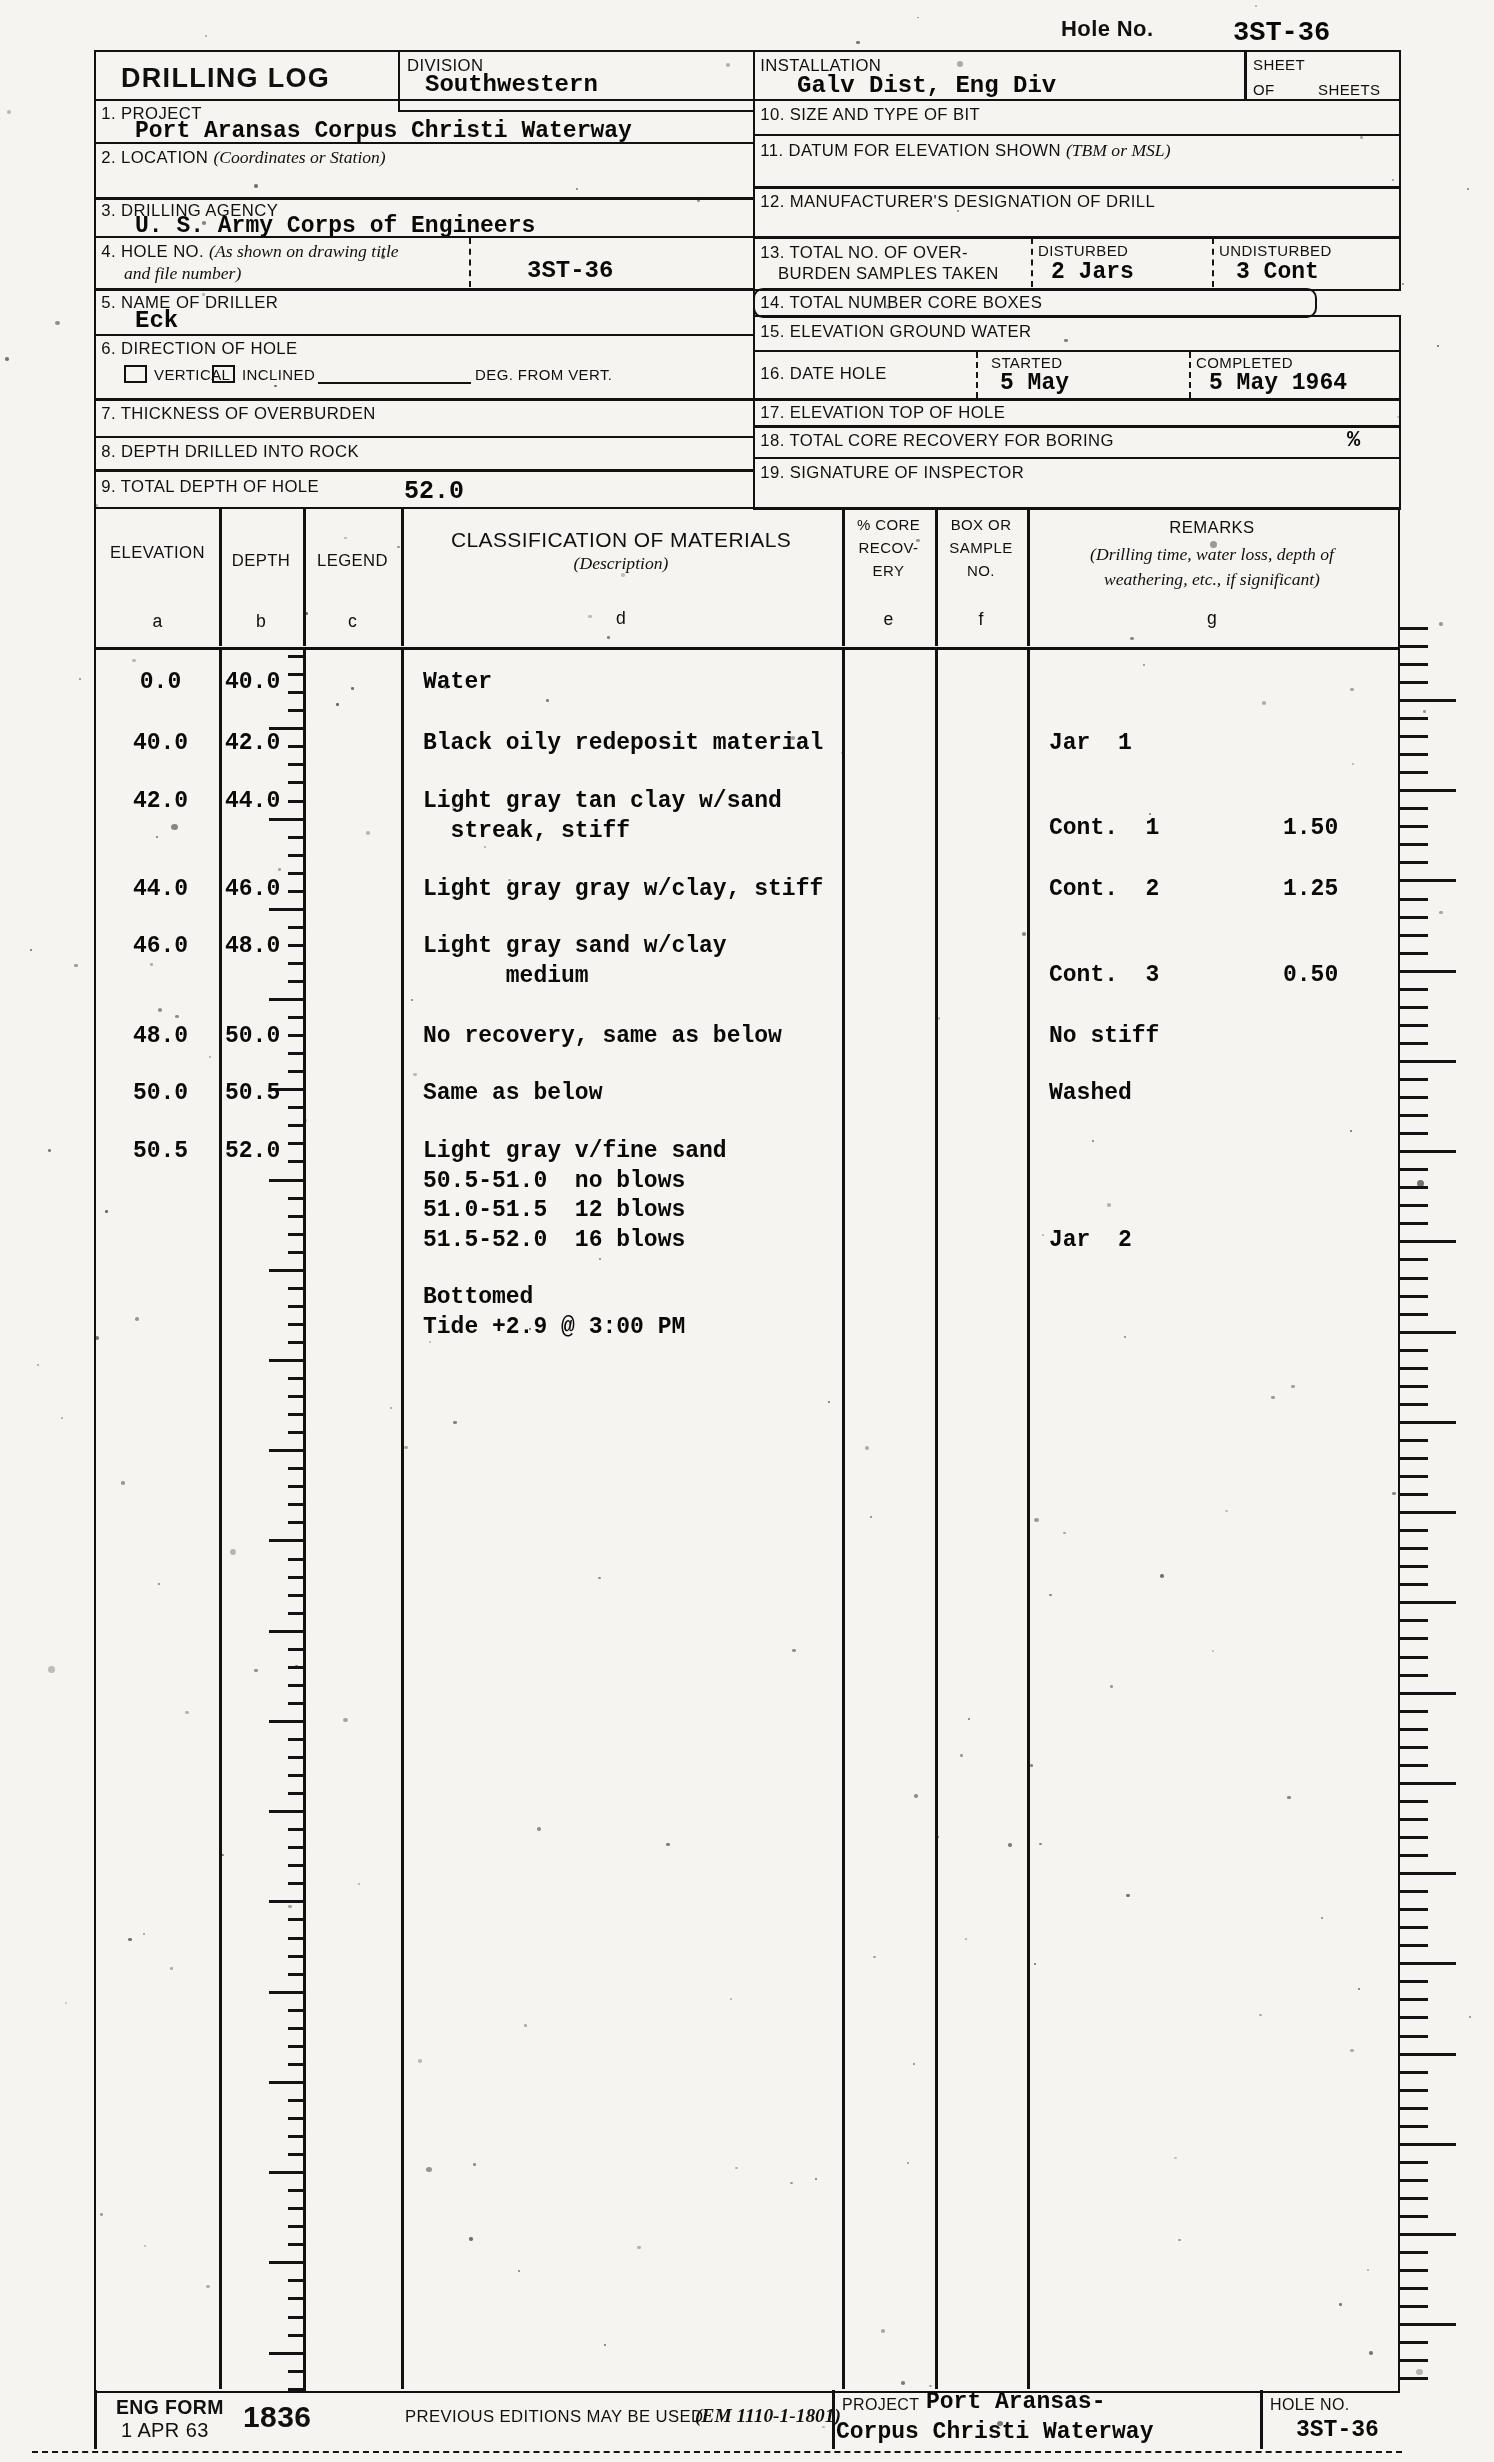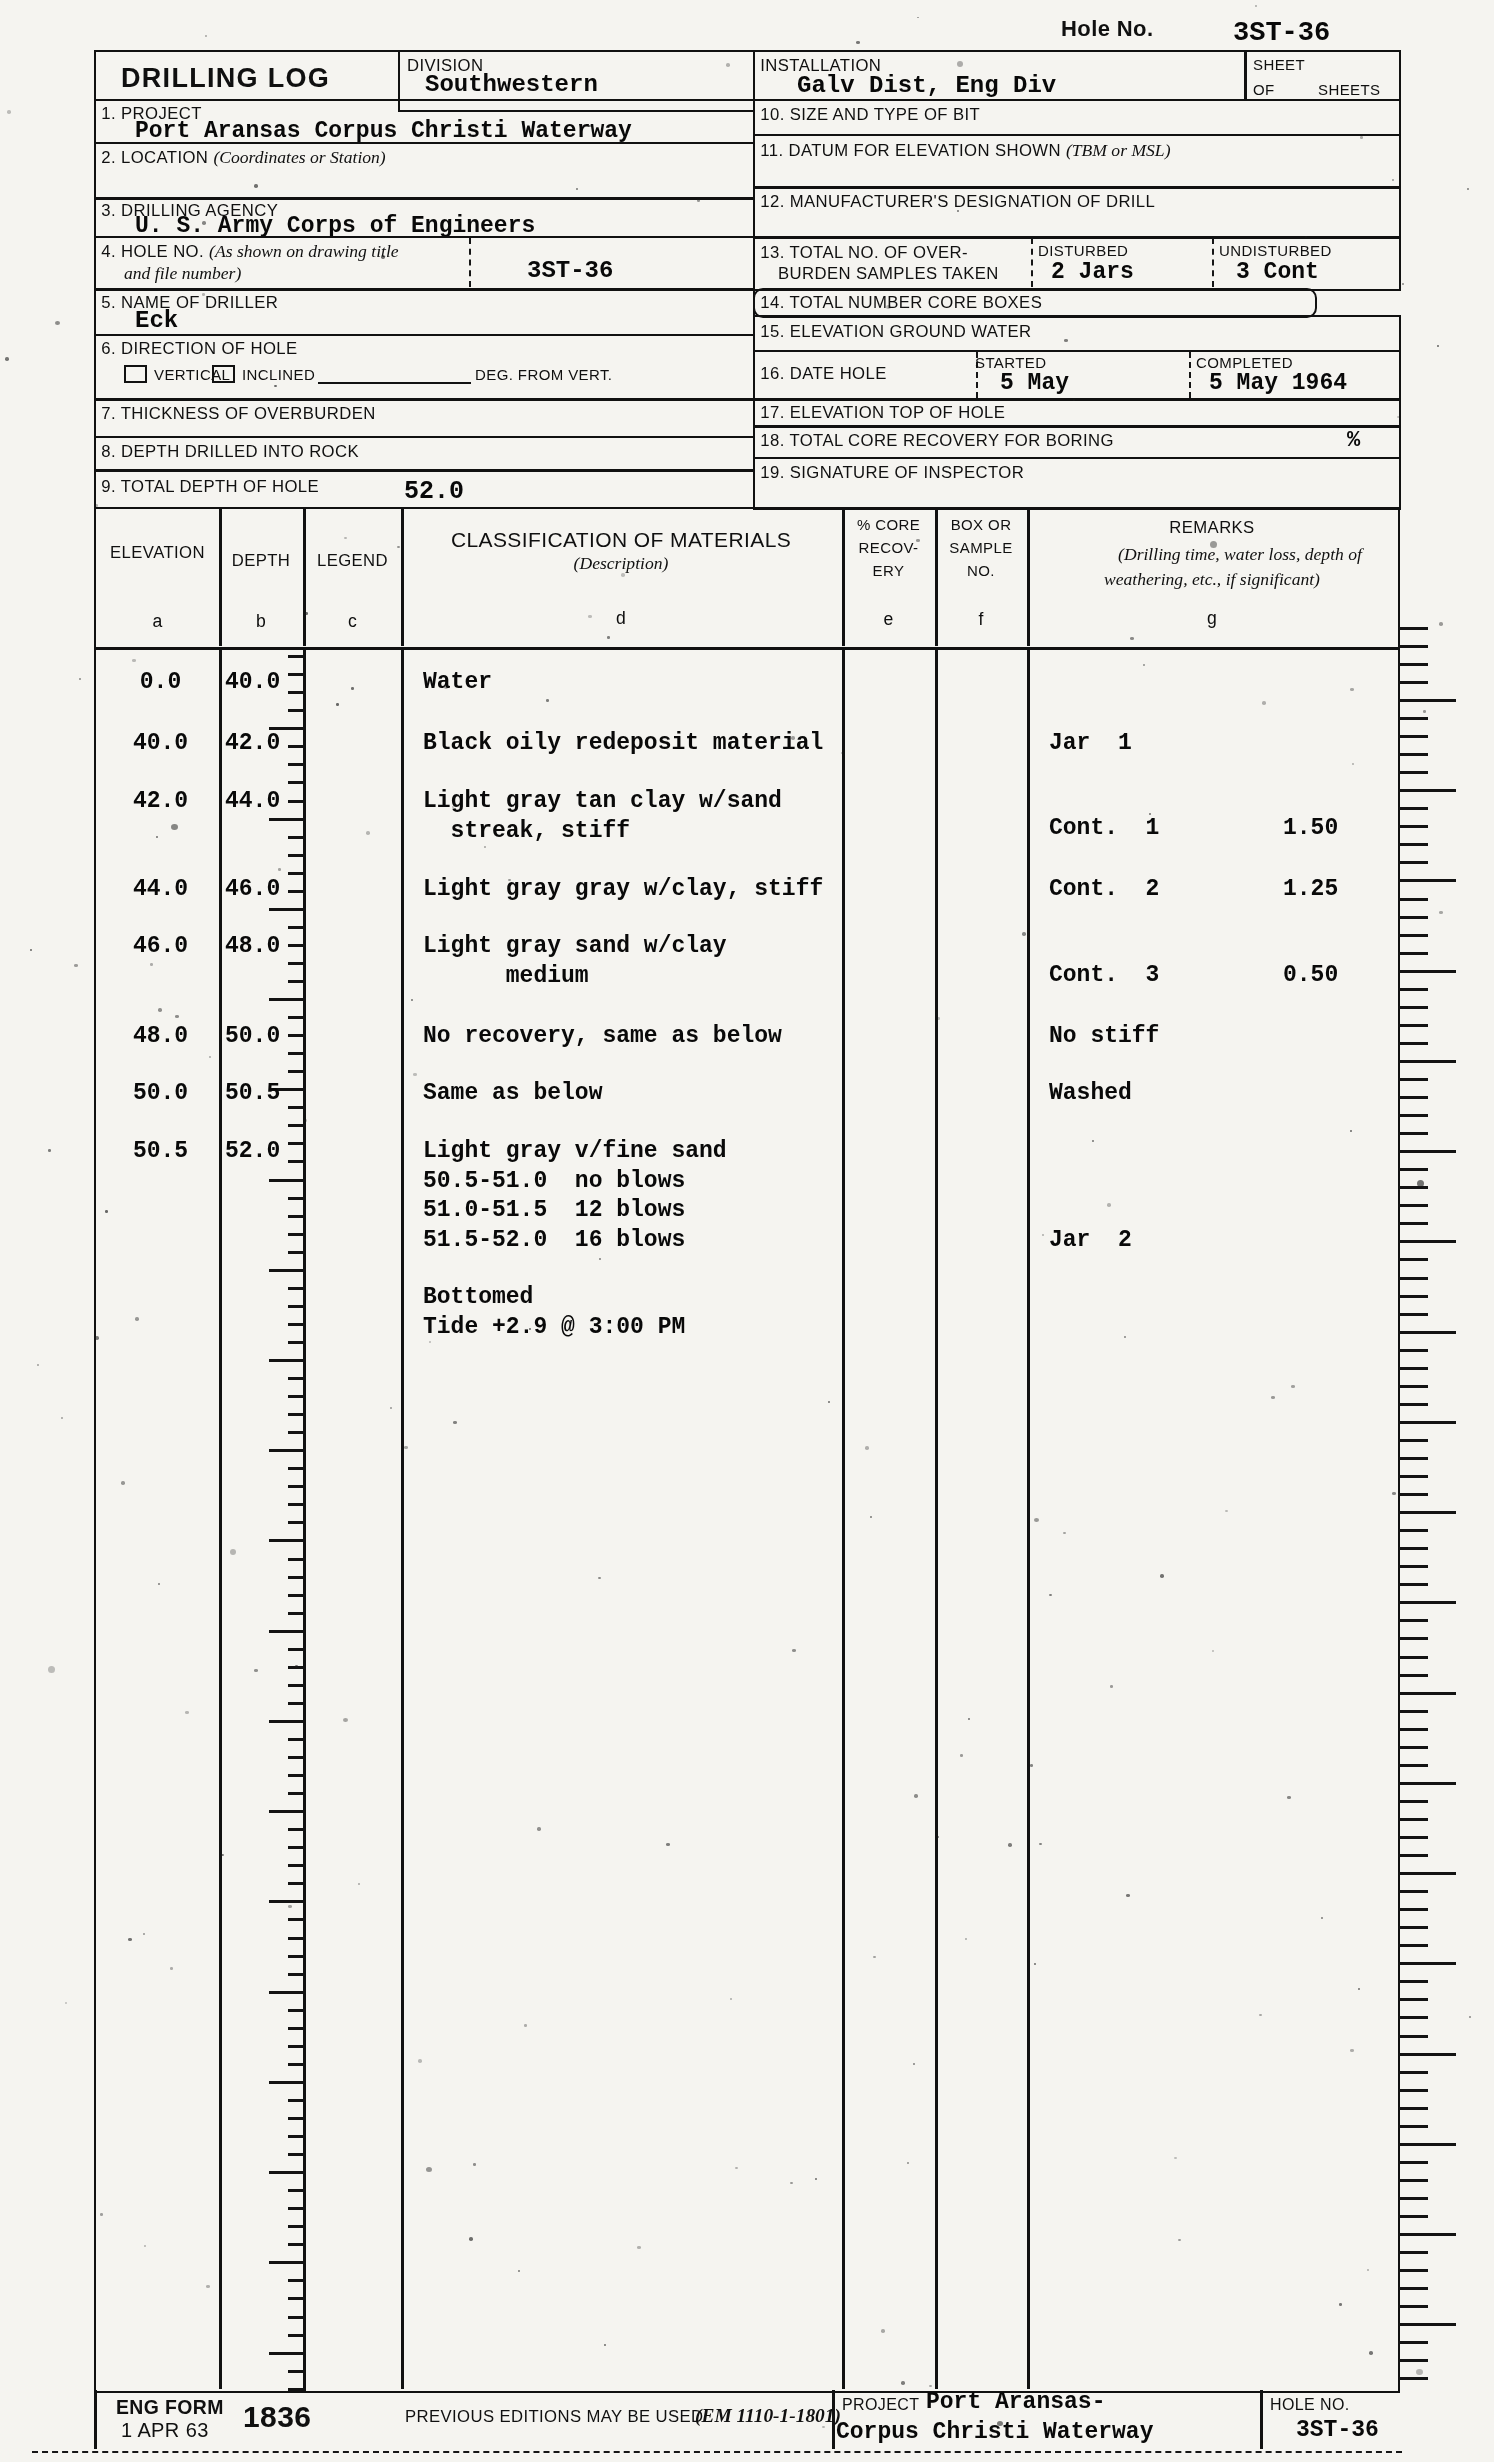--- a/index.html
+++ b/index.html
@@ -109,21 +109,21 @@
 </div>
 <div class="box" style="left:753px;top:288px;width:564px;height:30px;border-radius:10px;">
   <div class="lbl" style="left:5.3px;top:2.6px;">14. TOTAL NUMBER CORE BOXES</div>
 </div>
 <div class="box" style="left:753px;top:315px;width:648px;height:37px;">
   <div class="lbl" style="left:5.3px;top:5.3px;">15. ELEVATION GROUND WATER</div>
 </div>
 <div class="box" style="left:753px;top:350px;width:648px;height:51px;">
   <div class="lbl" style="left:5.3px;top:12.3px;">16. DATE HOLE</div>
   <div class="vdash" style="left:221px;top:0;height:46px;"></div>
-  <div class="lbl lbl-sm" style="left:220px;top:1.8px;">STARTED</div>
+  <div class="lbl lbl-sm" style="left:236px;top:1.8px;">STARTED</div>
   <div class="typed typed-sm" style="left:245px;top:17.6px;">5 May</div>
   <div class="vdash" style="left:434px;top:0;height:46px;"></div>
   <div class="lbl lbl-sm" style="left:441px;top:1.8px;">COMPLETED</div>
   <div class="typed typed-sm" style="left:454px;top:17.6px;">5 May 1964</div>
 </div>
 <div class="box" style="left:753px;top:398px;width:648px;height:30px;">
   <div class="lbl" style="left:5.3px;top:2.6px;">17. ELEVATION TOP OF HOLE</div>
 </div>
 <div class="box" style="left:753px;top:425px;width:648px;height:34px;">
   <div class="lbl" style="left:5.3px;top:4.4px;">18. TOTAL CORE RECOVERY FOR BORING</div>
@@ -158,21 +158,21 @@
   <div class="lbl lbl-sm center" style="left:746px;top:30px;width:93px;">RECOV-</div>
   <div class="lbl lbl-sm center" style="left:746px;top:53px;width:93px;">ERY</div>
   <div class="letter center" style="left:746px;top:100px;width:93px;">e</div>
 
   <div class="lbl lbl-sm center" style="left:839px;top:7px;width:92px;">BOX OR</div>
   <div class="lbl lbl-sm center" style="left:839px;top:30px;width:92px;">SAMPLE</div>
   <div class="lbl lbl-sm center" style="left:839px;top:53px;width:92px;">NO.</div>
   <div class="letter center" style="left:839px;top:100px;width:92px;">f</div>
 
   <div class="lbl center" style="left:931px;top:8.8px;width:370px;">REMARKS</div>
-  <div class="lbl hint center" style="left:931px;top:35px;width:370px;margin-left:28px;">(Drilling time, water loss, depth of</div>
+  <div class="lbl hint center" style="left:931px;top:35px;width:370px;">(Drilling time, water loss, depth of</div>
   <div class="lbl hint center" style="left:931px;top:60px;width:370px;">weathering, etc., if significant)</div>
   <div class="letter center" style="left:931px;top:99px;width:370px;">g</div>
 </div>
 
 <div class="box" style="left:94px;top:647px;width:1306px;height:1746px;">
   <div class="vline" style="left:123px;top:0;height:1740px;"></div>
   <div class="vline" style="left:207px;top:0;height:1740px;"></div>
   <div class="vline" style="left:305px;top:0;height:1740px;"></div>
   <div class="vline" style="left:746px;top:0;height:1740px;"></div>
   <div class="vline" style="left:839px;top:0;height:1740px;"></div>

